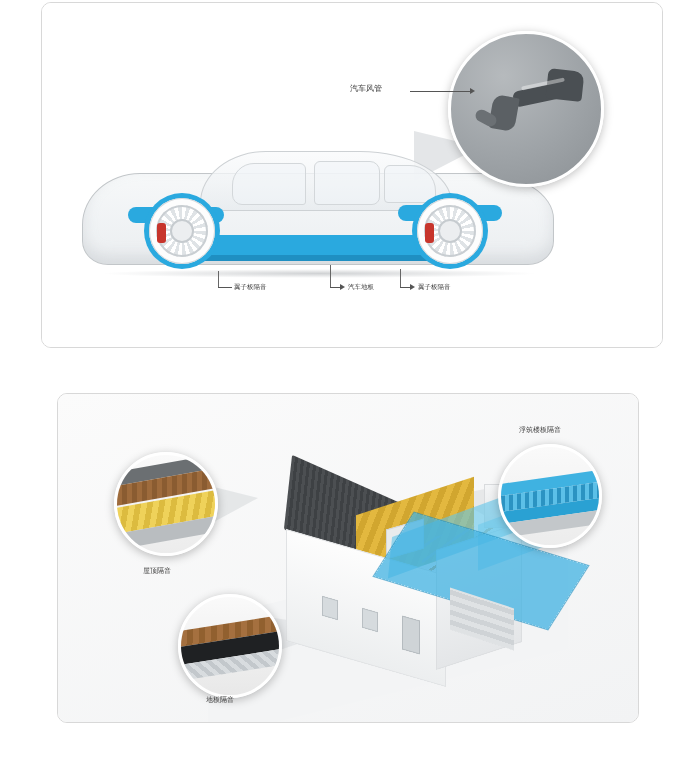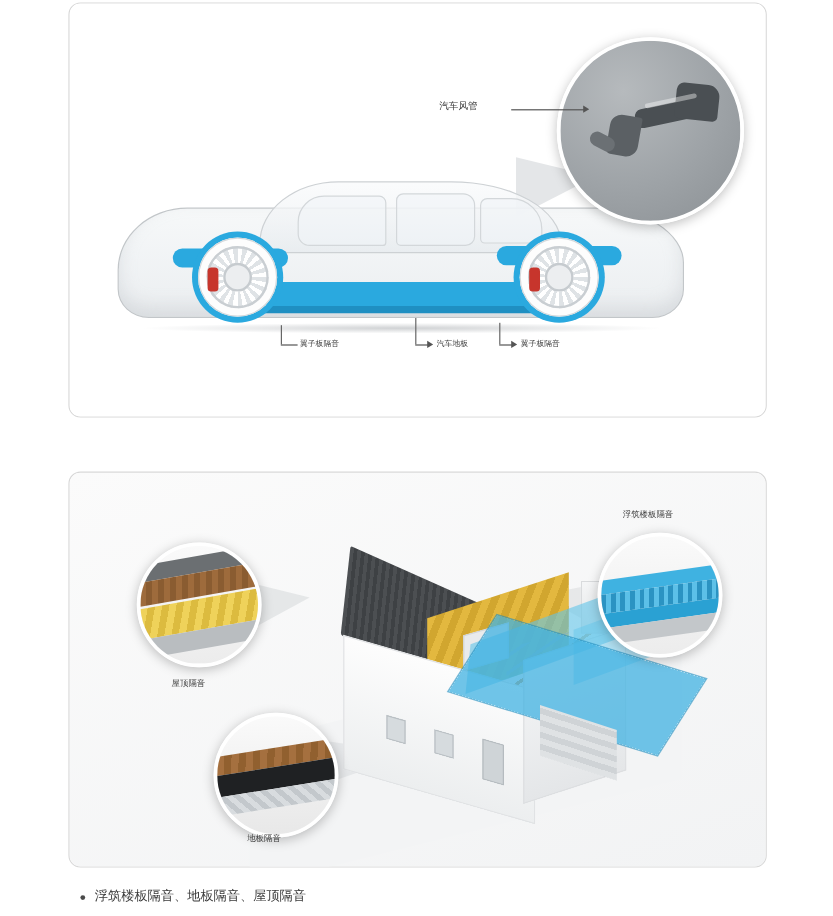--- a/index.html
+++ b/index.html
@@ -22,24 +22,25 @@
 
   
   .panel {
     position: absolute;
     border: 1px solid #d8d8d8;
     border-radius: 10px;
     background: #ffffff;
     overflow: hidden;
   }
   #panel-car {
-    left: 57px;
+    left: 41px;
     top: 2px;
     width: 580px;
     height: 344px;
+    padding-left: 40px;
   }
   #panel-house {
     left: 57px;
     top: 393px;
     width: 580px;
     height: 328px;
   }
 
   .panel-inner {
     position: absolute;
@@ -535,18 +536,14 @@
           <div class="layer mc-grey"></div>
         </div>
 
         <div class="label" style="left:461px; top:32px;">浮筑楼板隔音</div>
         <div class="label" style="left:85px; top:173px;">屋顶隔音</div>
         <div class="label" style="left:148px; top:302px;">地板隔音</div>
       </div>
     </div>
   </div>
 
-  <div class="caption-row">
-    <span class="bullet"></span>
-    <span class="caption-text">浮筑楼板隔音、地板隔音、屋顶隔音</span>
-  </div>
 
 </div>
 
 </body></html>

